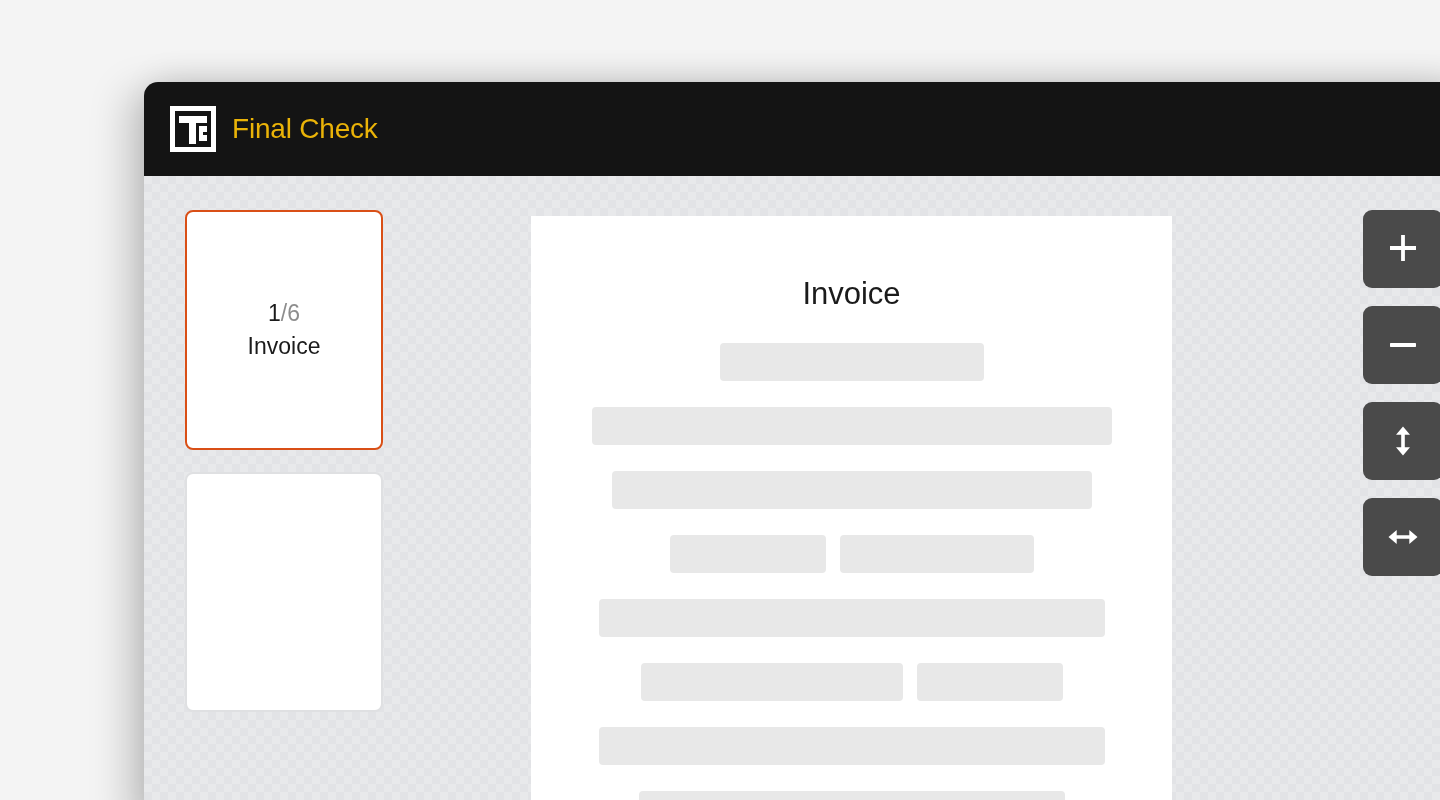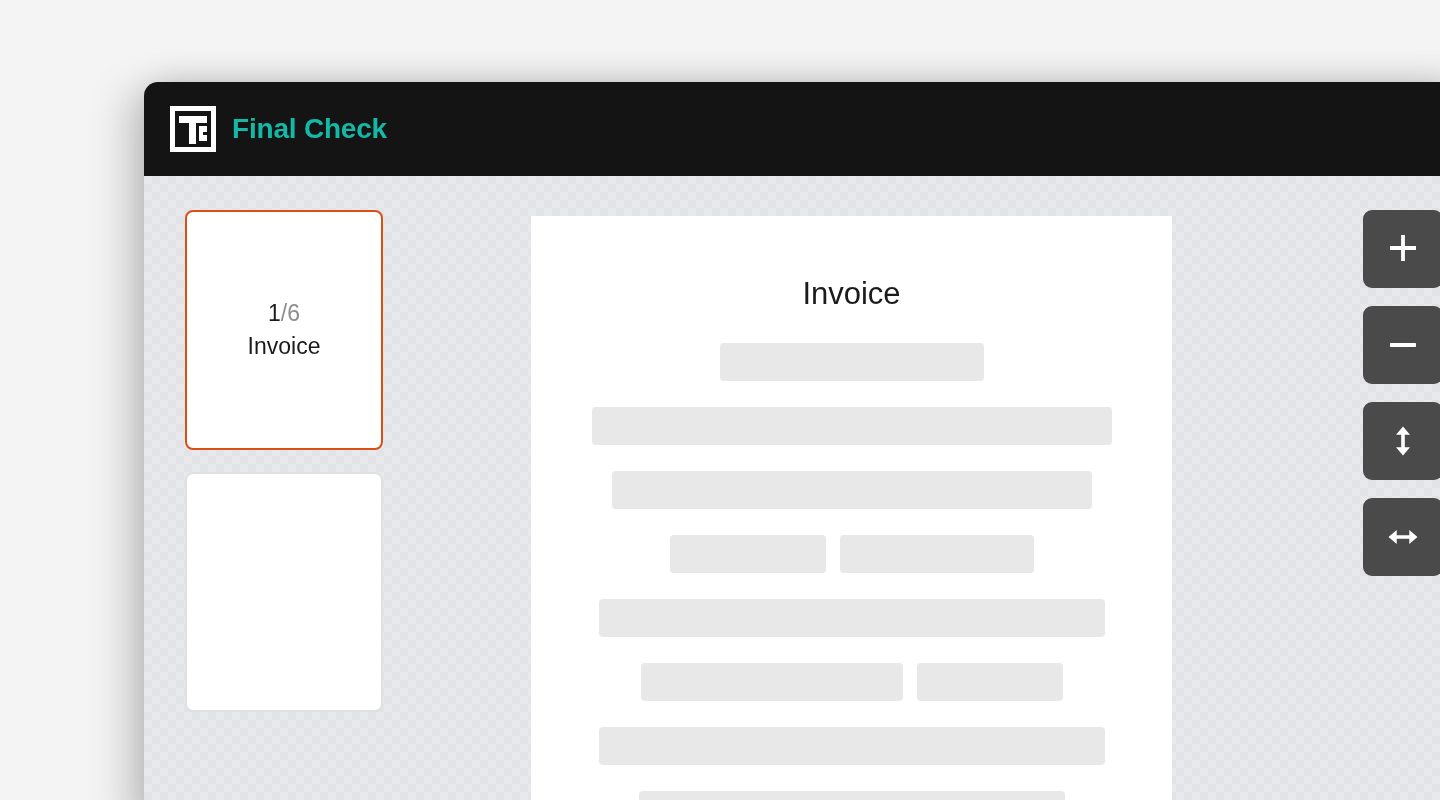--- a/index.html
+++ b/index.html
@@ -46,23 +46,23 @@
   }
 
   #brand-logo {
     width: 46px;
     height: 46px;
     flex: 0 0 auto;
     display: block;
   }
 
   #app-title {
-    color: #14b8a6;
+    color: #eab308;
     font-size: 28px;
-    font-weight: 700;
+    font-weight: 400;
     letter-spacing: -0.2px;
     line-height: 1;
   }
 
   
   #workspace {
     position: relative;
     height: calc(100% - 94px);
     background-color: #e8e9eb;
     background-image:

